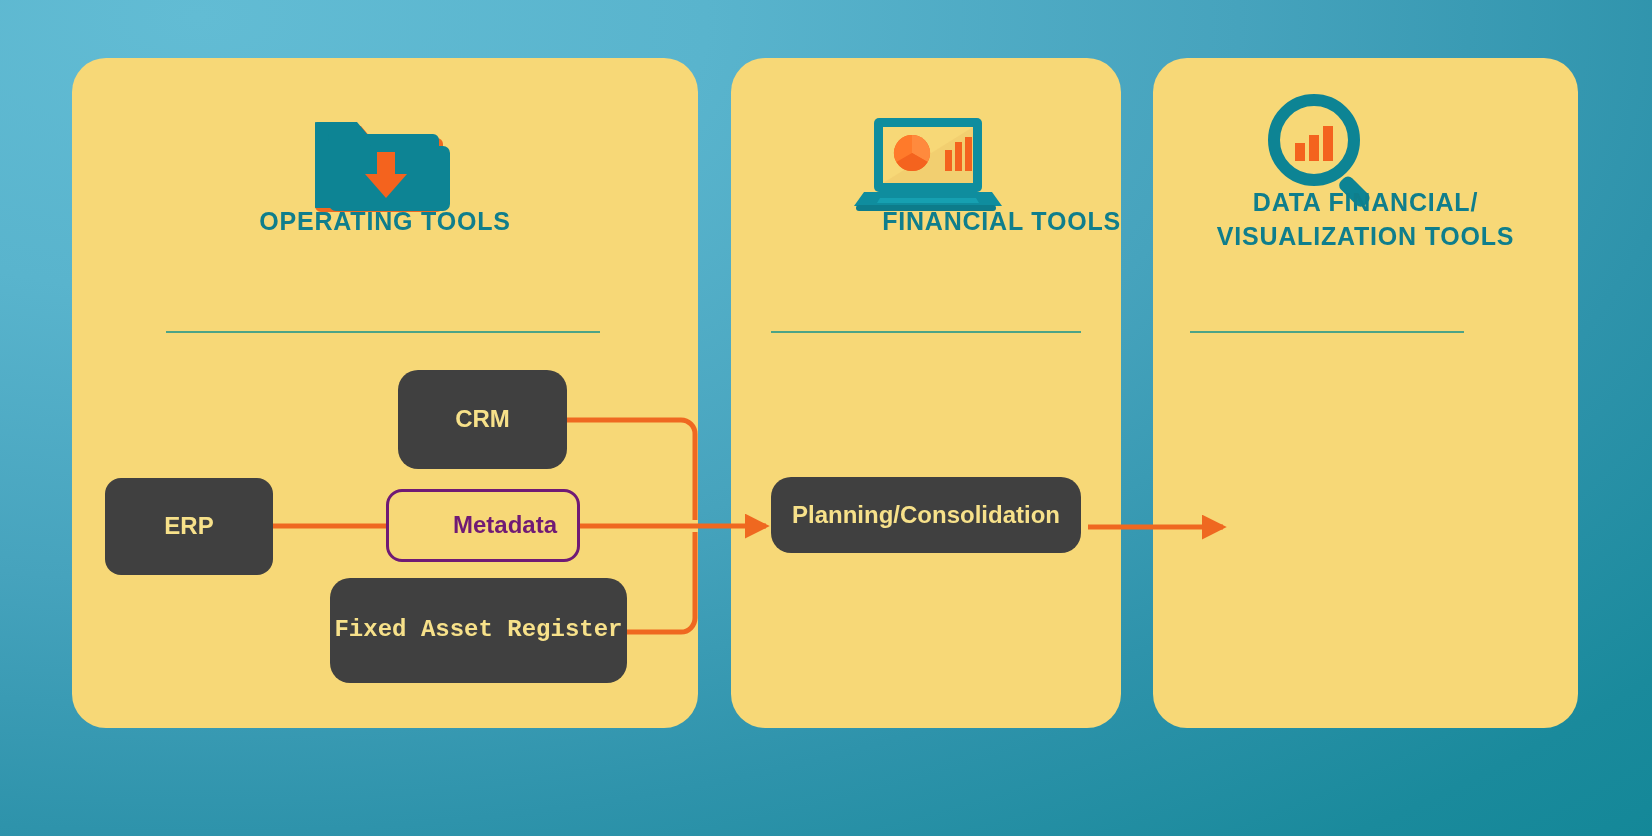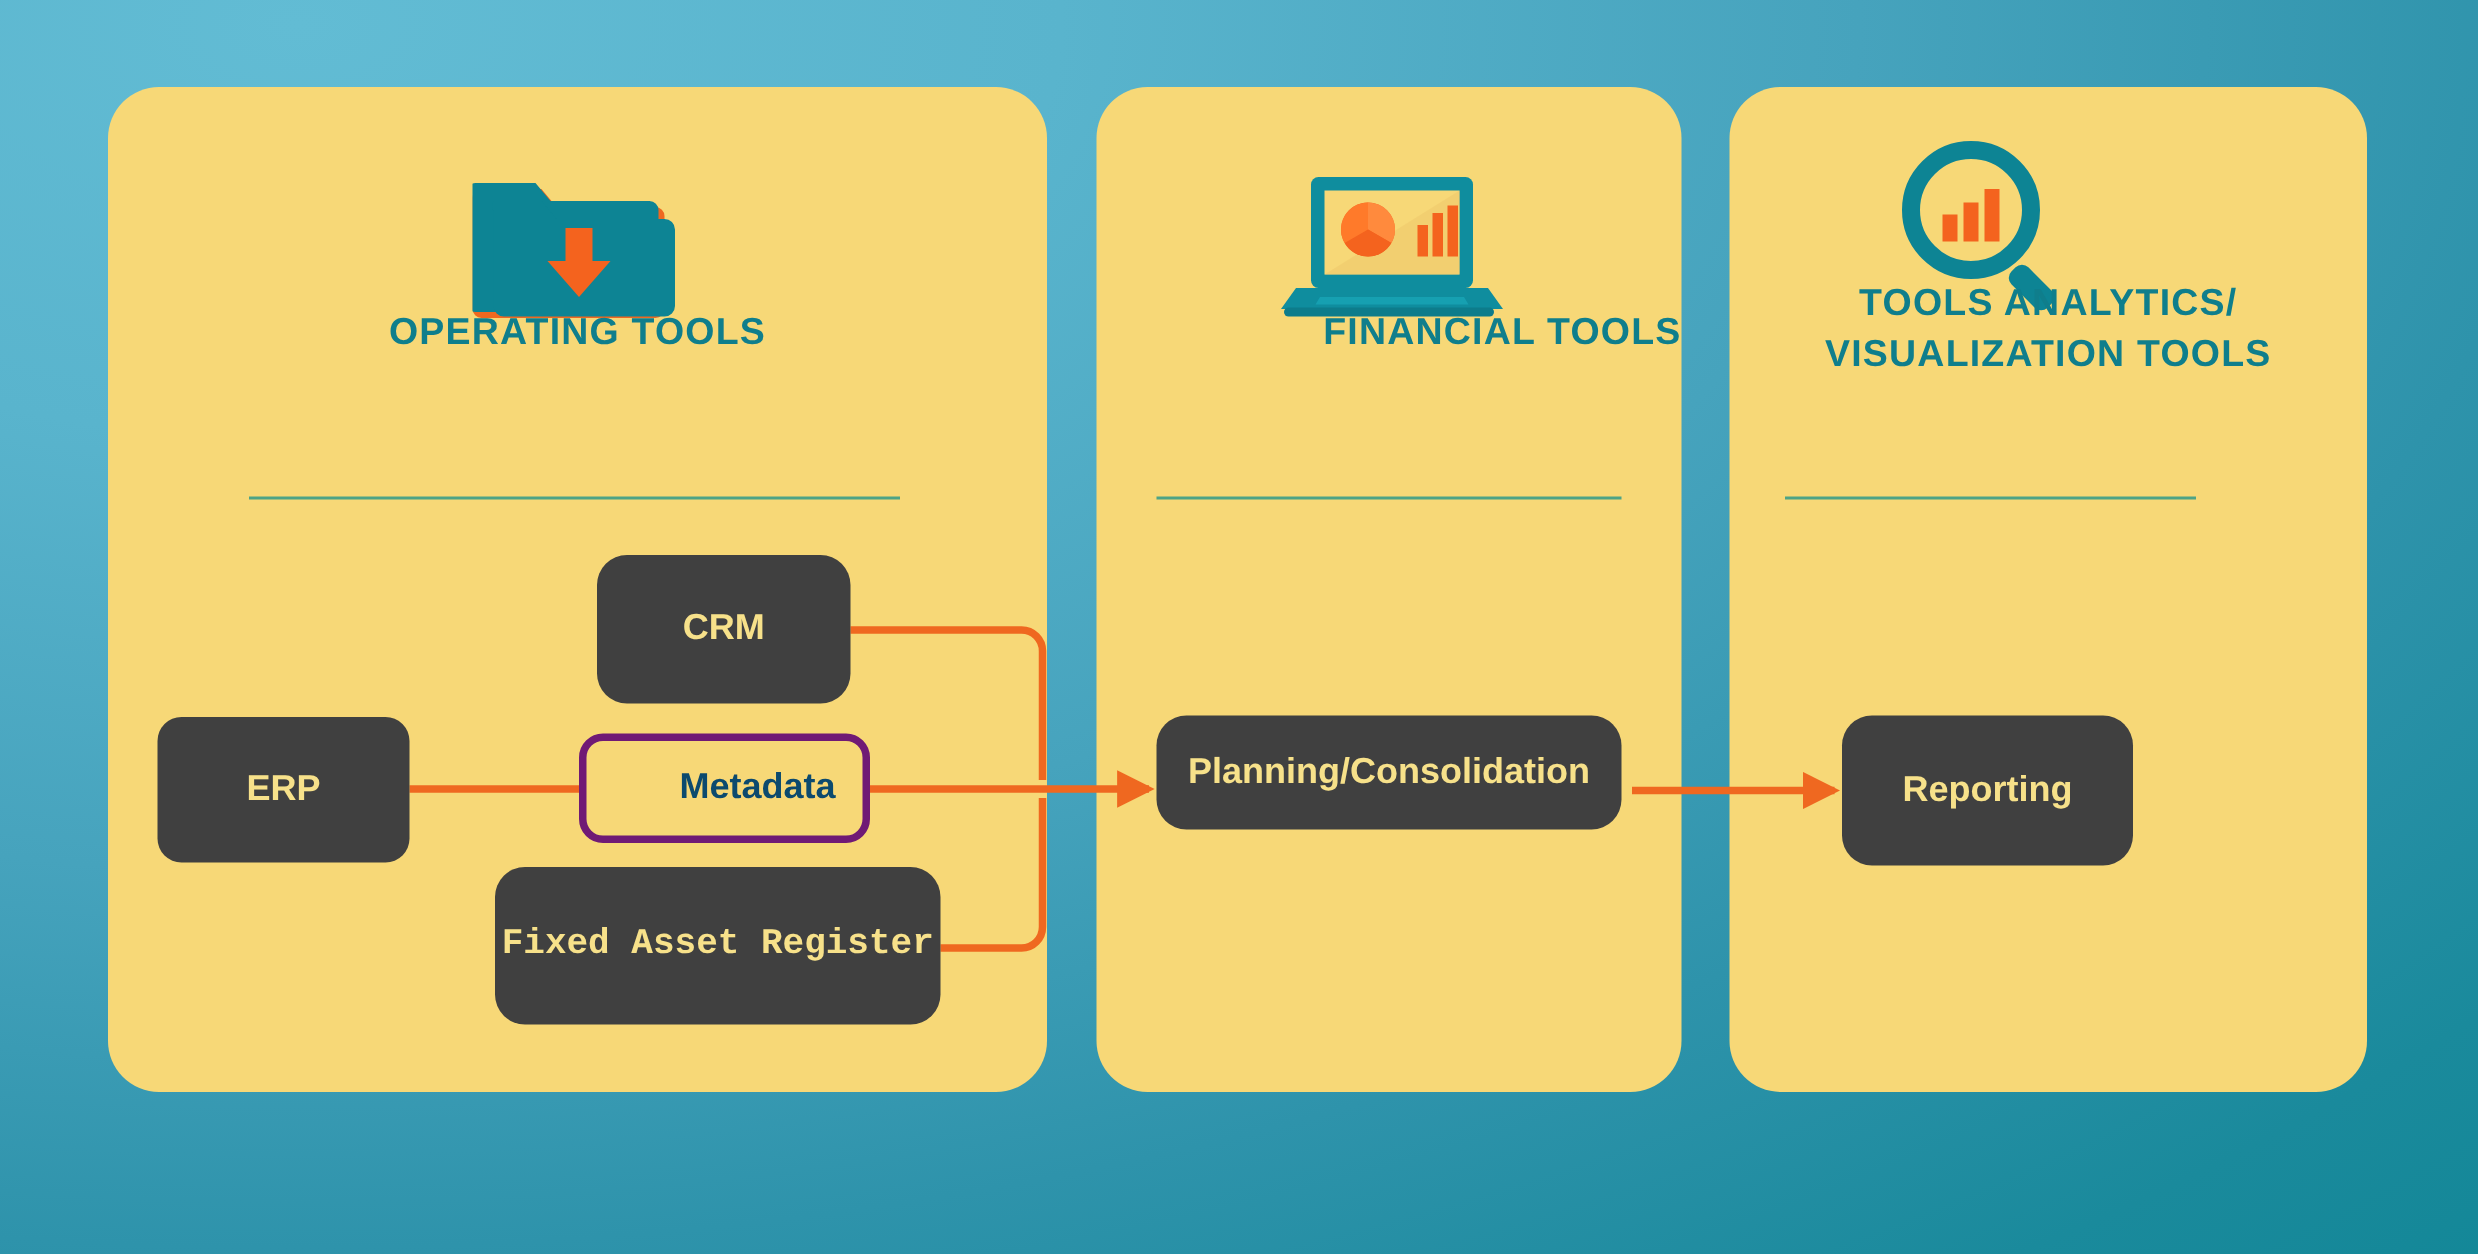--- a/index.html
+++ b/index.html
@@ -91,22 +91,22 @@
     font-weight: bold;
     font-size: 24px;
     line-height: 1.2;
   }
   .node.solid {
     background: #404040;
     color: #f7e18a;
   }
   .node.outline {
     background: #f7d877;
-    color: #0c4a6e;
-    border: 5px solid #701a75;
+    color: #701a75;
+    border: 3px solid #701a75;
     padding-left: 44px;
   }
   #node-erp      { left: 105px;  top: 478px; width: 168px; height: 97px;  border-radius: 16px; }
   #node-crm      { left: 398px;  top: 370px; width: 169px; height: 99px;  border-radius: 20px; }
   #node-metadata { left: 386px;  top: 489px; width: 194px; height: 73px;  border-radius: 16px; }
   #node-far      { left: 330px;  top: 578px; width: 297px; height: 105px; border-radius: 20px; font-family: Liberation Mono, monospace; }
   #node-planning { left: 771px;  top: 477px; width: 310px; height: 76px; border-radius: 20px; }
   #node-reporting{ left: 1228px; top: 477px; width: 194px; height: 100px; border-radius: 20px; }
 </style>
 </head>
@@ -167,21 +167,21 @@
       <circle cx="52" cy="52" r="40" fill="none" stroke="#0d8494" stroke-width="12"></circle>
 
       <rect x="33" y="55" width="10" height="18" fill="#f4631e"></rect>
       <rect x="47" y="47" width="10" height="26" fill="#f4631e"></rect>
       <rect x="61" y="38" width="10" height="35" fill="#f4631e"></rect>
     </svg>
   </div>
 
   <div class="panel-title" id="title-operating" style="left:72px;width:626px;">OPERATING TOOLS</div>
   <div class="panel-title" id="title-financial" style="left:731px;width:390px;text-align:right;">FINANCIAL TOOLS</div>
-  <div class="panel-title" id="title-analytics" style="left:1153px;width:425px;">TOOLS ANALYTICS/
+  <div class="panel-title" id="title-analytics" style="left:1153px;width:425px;">DATA FINANCIAL/
 VISUALIZATION TOOLS</div>
 
   <div class="divider" id="div-operating"></div>
   <div class="divider" id="div-financial"></div>
   <div class="divider" id="div-analytics"></div>
 
   <svg id="wires" width="1652" height="836">
     <defs>
       <marker id="arrow-head" viewBox="0 0 10 10" refX="8.5" refY="5" markerWidth="5" markerHeight="5" orient="auto-start-reverse">
         <path d="M0 0 L10 5 L0 10 z" fill="#ef6820"></path>
@@ -197,15 +197,14 @@
     <path d="M580 526 H766" fill="none" stroke="#ef6820" stroke-width="5" marker-end="url(#arrow-head)"></path>
 
     <path d="M1088 527 H1223" fill="none" stroke="#ef6820" stroke-width="5" marker-end="url(#arrow-head)"></path>
   </svg>
 
   <div class="node solid" id="node-erp">ERP</div>
   <div class="node solid" id="node-crm">CRM</div>
   <div class="node outline" id="node-metadata">Metadata</div>
   <div class="node solid" id="node-far">Fixed Asset Register</div>
   <div class="node solid" id="node-planning">Planning/Consolidation</div>
-  <div class="node solid" id="node-reporting">Reporting</div>
 
 </div>
 
 </body></html>

